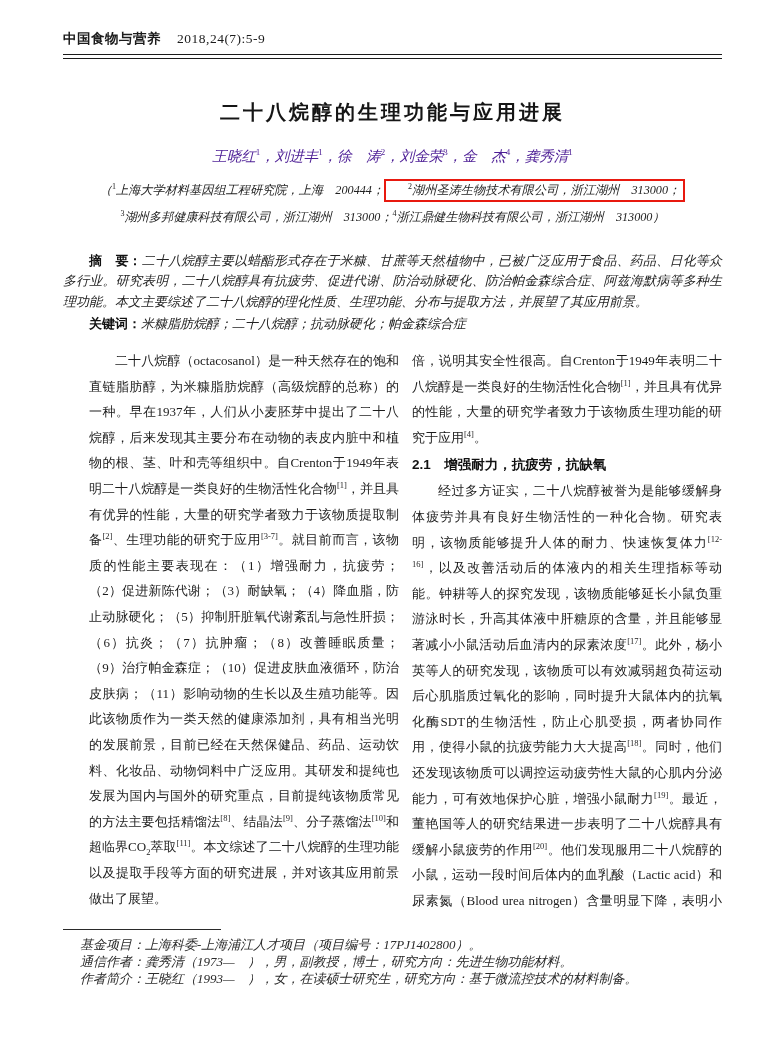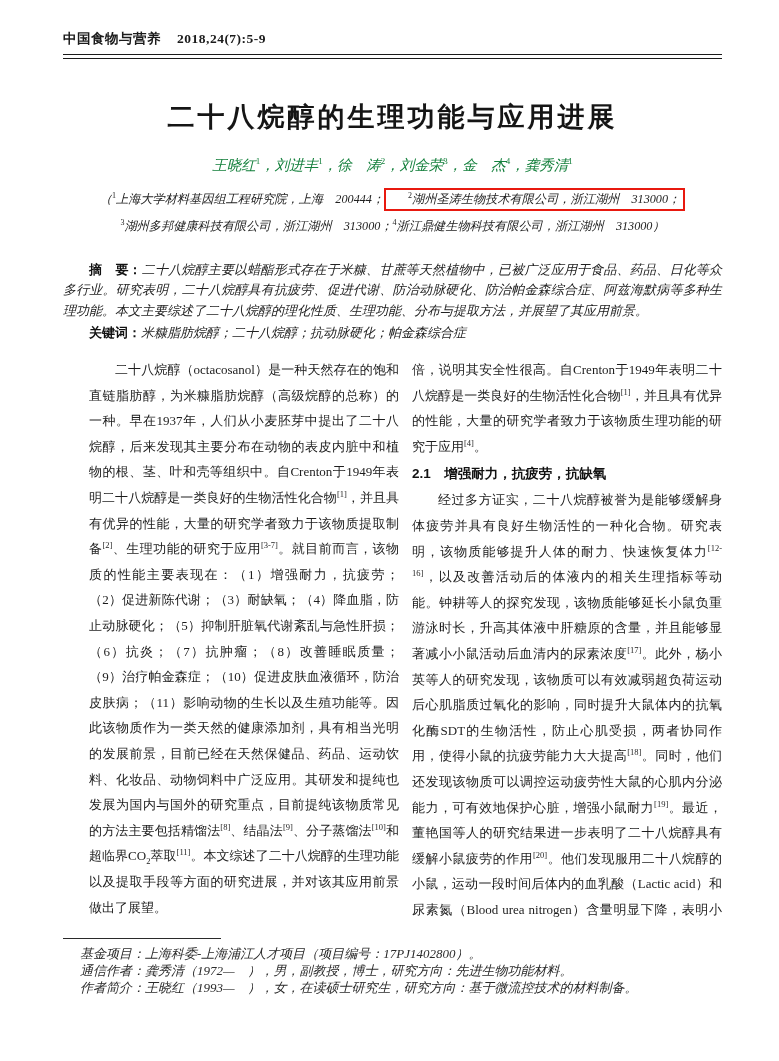--- a/index.html
+++ b/index.html
@@ -8,30 +8,30 @@
     width:779px;height:1061px;
     background:#ffffff;
     box-sizing:border-box;
     padding:30px 57px 0 63px;
     font-family:"Liberation Serif",serif;
     color:#1b1b1b;
     overflow:hidden;
   }
   
   .jline1{font-size:13.5px;font-weight:700;letter-spacing:.5px;}
-  .jissue{margin-left:16px;font-weight:700;text-align:center;}
+  .jissue{margin-left:16px;font-weight:400;text-align:center;}
   .jline2{font-size:12.5px;font-weight:600;margin-top:3px;letter-spacing:.3px;}
   .header-rule{margin-top:6px;height:2.6px;border-top:1.5px solid #1a1a1a;border-bottom:1.2px solid #1a1a1a;}
   
   .title{
     margin-top:40px;text-align:center;
     font-family:"Liberation Sans",sans-serif;
-    font-weight:700;font-size:27px;letter-spacing:3px;color:#151515;
+    font-weight:700;font-size:20px;letter-spacing:3px;color:#151515;
   }
-  .authors{margin-top:21px;text-align:center;font-size:14.5px;font-style:italic;color:#15803d;}
+  .authors{margin-top:21px;text-align:center;font-size:14.5px;font-style:italic;color:#4c1d95;}
   .authors sup{font-size:9px;font-style:normal;}
   .affils{margin-top:9px;text-align:center;font-size:12.2px;font-style:italic;line-height:23.5px;color:#222;}
   .affils sup{font-size:8px;font-style:normal;}
   .red-box{border:2.6px solid #e8190f;padding:2px 3px 3px 1px;}
   
   .abstract{margin-top:21px;font-size:13px;line-height:20.6px;text-align:justify;font-style:italic;text-indent:2em;color:#222;}
   .ab-label{font-style:normal;font-family:"Liberation Sans",sans-serif;font-weight:700;color:#111;}
   .keywords{margin-top:1px;font-size:13px;line-height:20.6px;font-style:italic;text-indent:2em;color:#222;}
   
   .bodycols{display:flex;gap:13px;margin-top:14px;height:572px;overflow:hidden;margin-left:26px;}
@@ -85,17 +85,17 @@
     <div class="col">
         <p class="para">倍，说明其安全性很高。自Crenton于1949年表明二十八烷醇是一类良好的生物活性化合物<sup>[1]</sup>，并且具有优异的性能，大量的研究学者致力于该物质生理功能的研究于应用<sup>[4]</sup>。</p>
         <div class="sub-heading">2.1　增强耐力，抗疲劳，抗缺氧</div>
         <p class="para indent">经过多方证实，二十八烷醇被誉为是能够缓解身体疲劳并具有良好生物活性的一种化合物。研究表明，该物质能够提升人体的耐力、快速恢复体力<sup>[12-16]</sup>，以及改善活动后的体液内的相关生理指标等动能。钟耕等人的探究发现，该物质能够延长小鼠负重游泳时长，升高其体液中肝糖原的含量，并且能够显著减小小鼠活动后血清内的尿素浓度<sup>[17]</sup>。此外，杨小英等人的研究发现，该物质可以有效减弱超负荷运动后心肌脂质过氧化的影响，同时提升大鼠体内的抗氧化酶SDT的生物活性，防止心肌受损，两者协同作用，使得小鼠的抗疲劳能力大大提高<sup>[18]</sup>。同时，他们还发现该物质可以调控运动疲劳性大鼠的心肌内分泌能力，可有效地保护心脏，增强小鼠耐力<sup>[19]</sup>。最近，董艳国等人的研究结果进一步表明了二十八烷醇具有缓解小鼠疲劳的作用<sup>[20]</sup>。他们发现服用二十八烷醇的小鼠，运动一段时间后体内的血乳酸（Lactic acid）和尿素氮（Blood urea nitrogen）含量明显下降，表明小鼠机体运动负荷能力提高。此外，乳酸脱氢酶（Lactate dehydrogenase）的活性增大，并且肌糖原和肝糖原的储备量也明显增加，表明该物质能够增大小鼠的能量储备，从而起到增进体能、缓解疲劳的效果。</p>
       </div>
   </div>
 
   <div class="fn-divider"></div>
   <div class="footnotes">
       <div class="footnote"><span class="fn-label">基金项目：</span><span>上海科委-上海浦江人才项目（项目编号：17PJ1402800）。</span></div>
-      <div class="footnote"><span class="fn-label">通信作者：</span><span>龚秀清（1972—　），男，副教授，博士，研究方向：先进生物功能材料。</span></div>
+      <div class="footnote"><span class="fn-label">通信作者：</span><span>龚秀清（1973—　），男，副教授，博士，研究方向：先进生物功能材料。</span></div>
       <div class="footnote"><span class="fn-label">作者简介：</span><span>王晓红（1993—　），女，在读硕士研究生，研究方向：基于微流控技术的材料制备。</span></div>
     </div>
 
 </div>
 
 </body></html>

